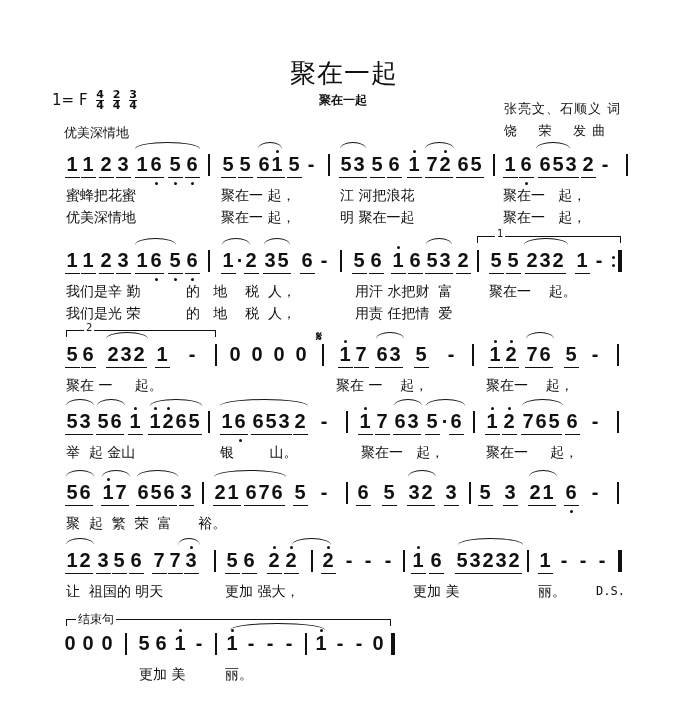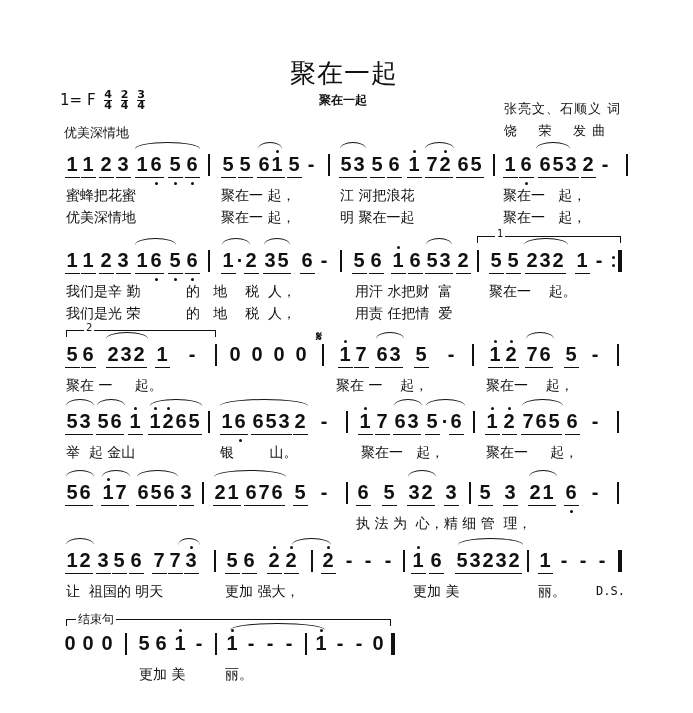--- a/index.html
+++ b/index.html
@@ -31,21 +31,21 @@
   .repeatDots i { display:block; width:3px; height:3px; background:#111; border-radius:50%; margin-bottom:5px; }
 </style>
 </head>
 <body>
 
 <div class="abs title" style="left:290px; top:56px;">聚在一起</div>
 <div class="abs subtitle" style="left:319px; top:92px;">聚在一起</div>
 <div class="abs credit" style="left:504px; top:100px;">张亮文、石顺义 词</div>
 <div class="abs credit" style="left:504px; top:122px; white-space:pre;">饶    荣    发 曲</div>
 
-<div class="abs key" style="left:60px; top:90px;">
+<div class="abs key" style="left:52px; top:90px;">
   <span>1= F</span>
   <span class="frac"><span class="top">4</span><span>4</span></span>
   <span class="frac"><span class="top">2</span><span>4</span></span>
   <span class="frac"><span class="top">3</span><span>4</span></span>
 </div>
 <div class="abs tempo" style="left:64px; top:124px;">优美深情地</div>
 
 <div id="score">
     <div class="line" style="top: 152px;">
       <div class="note" style="left: 66px;">1</div>
@@ -408,21 +408,21 @@
       <div class="ul" style="left: 444px; top: 25px; width: 15px;"></div>
       <div class="ul" style="left: 478px; top: 25px; width: 15px;"></div>
       <div class="ul" style="left: 503px; top: 25px; width: 15px;"></div>
       <div class="ul" style="left: 528px; top: 25px; width: 15px;"></div>
       <div class="ul" style="left: 541px; top: 25px; width: 15px;"></div>
       <div class="ul" style="left: 564px; top: 25px; width: 15px;"></div>
       <div class="bar" style="left: 202px; top: 2px; height: 22px;"></div>
       <div class="bar" style="left: 346px; top: 2px; height: 22px;"></div>
       <div class="bar" style="left: 469px; top: 2px; height: 22px;"></div>
       <div class="bar" style="left: 617px; top: 2px; height: 22px;"></div>
-      <div class="lyr" style="left: 356px; top: 34px; white-space: pre; font-family: &quot;DejaVu Serif&quot;, serif; font-size: 14px;">执 法 为  心，精 细 管  理，</div>
+      <div class="lyr" style="left: 66px; top: 34px; white-space: pre; font-family: &quot;DejaVu Serif&quot;, serif; font-size: 14px;">聚  起  繁  荣  富      裕。</div>
       <div class="slur" style="left: 66px; top: -10px; width: 28px;"></div>
       <div class="slur" style="left: 102px; top: -10px; width: 28px;"></div>
       <div class="slur" style="left: 137px; top: -10px; width: 41px;"></div>
       <div class="slur" style="left: 214px; top: -10px; width: 72px;"></div>
       <div class="slur" style="left: 408px; top: -10px; width: 28px;"></div>
       <div class="slur" style="left: 529px; top: -10px; width: 28px;"></div>
     </div>
     <div class="line" style="top: 548px;">
       <div class="note" style="left: 66px;">1</div>
       <div class="note" style="left: 79px;">2</div>

